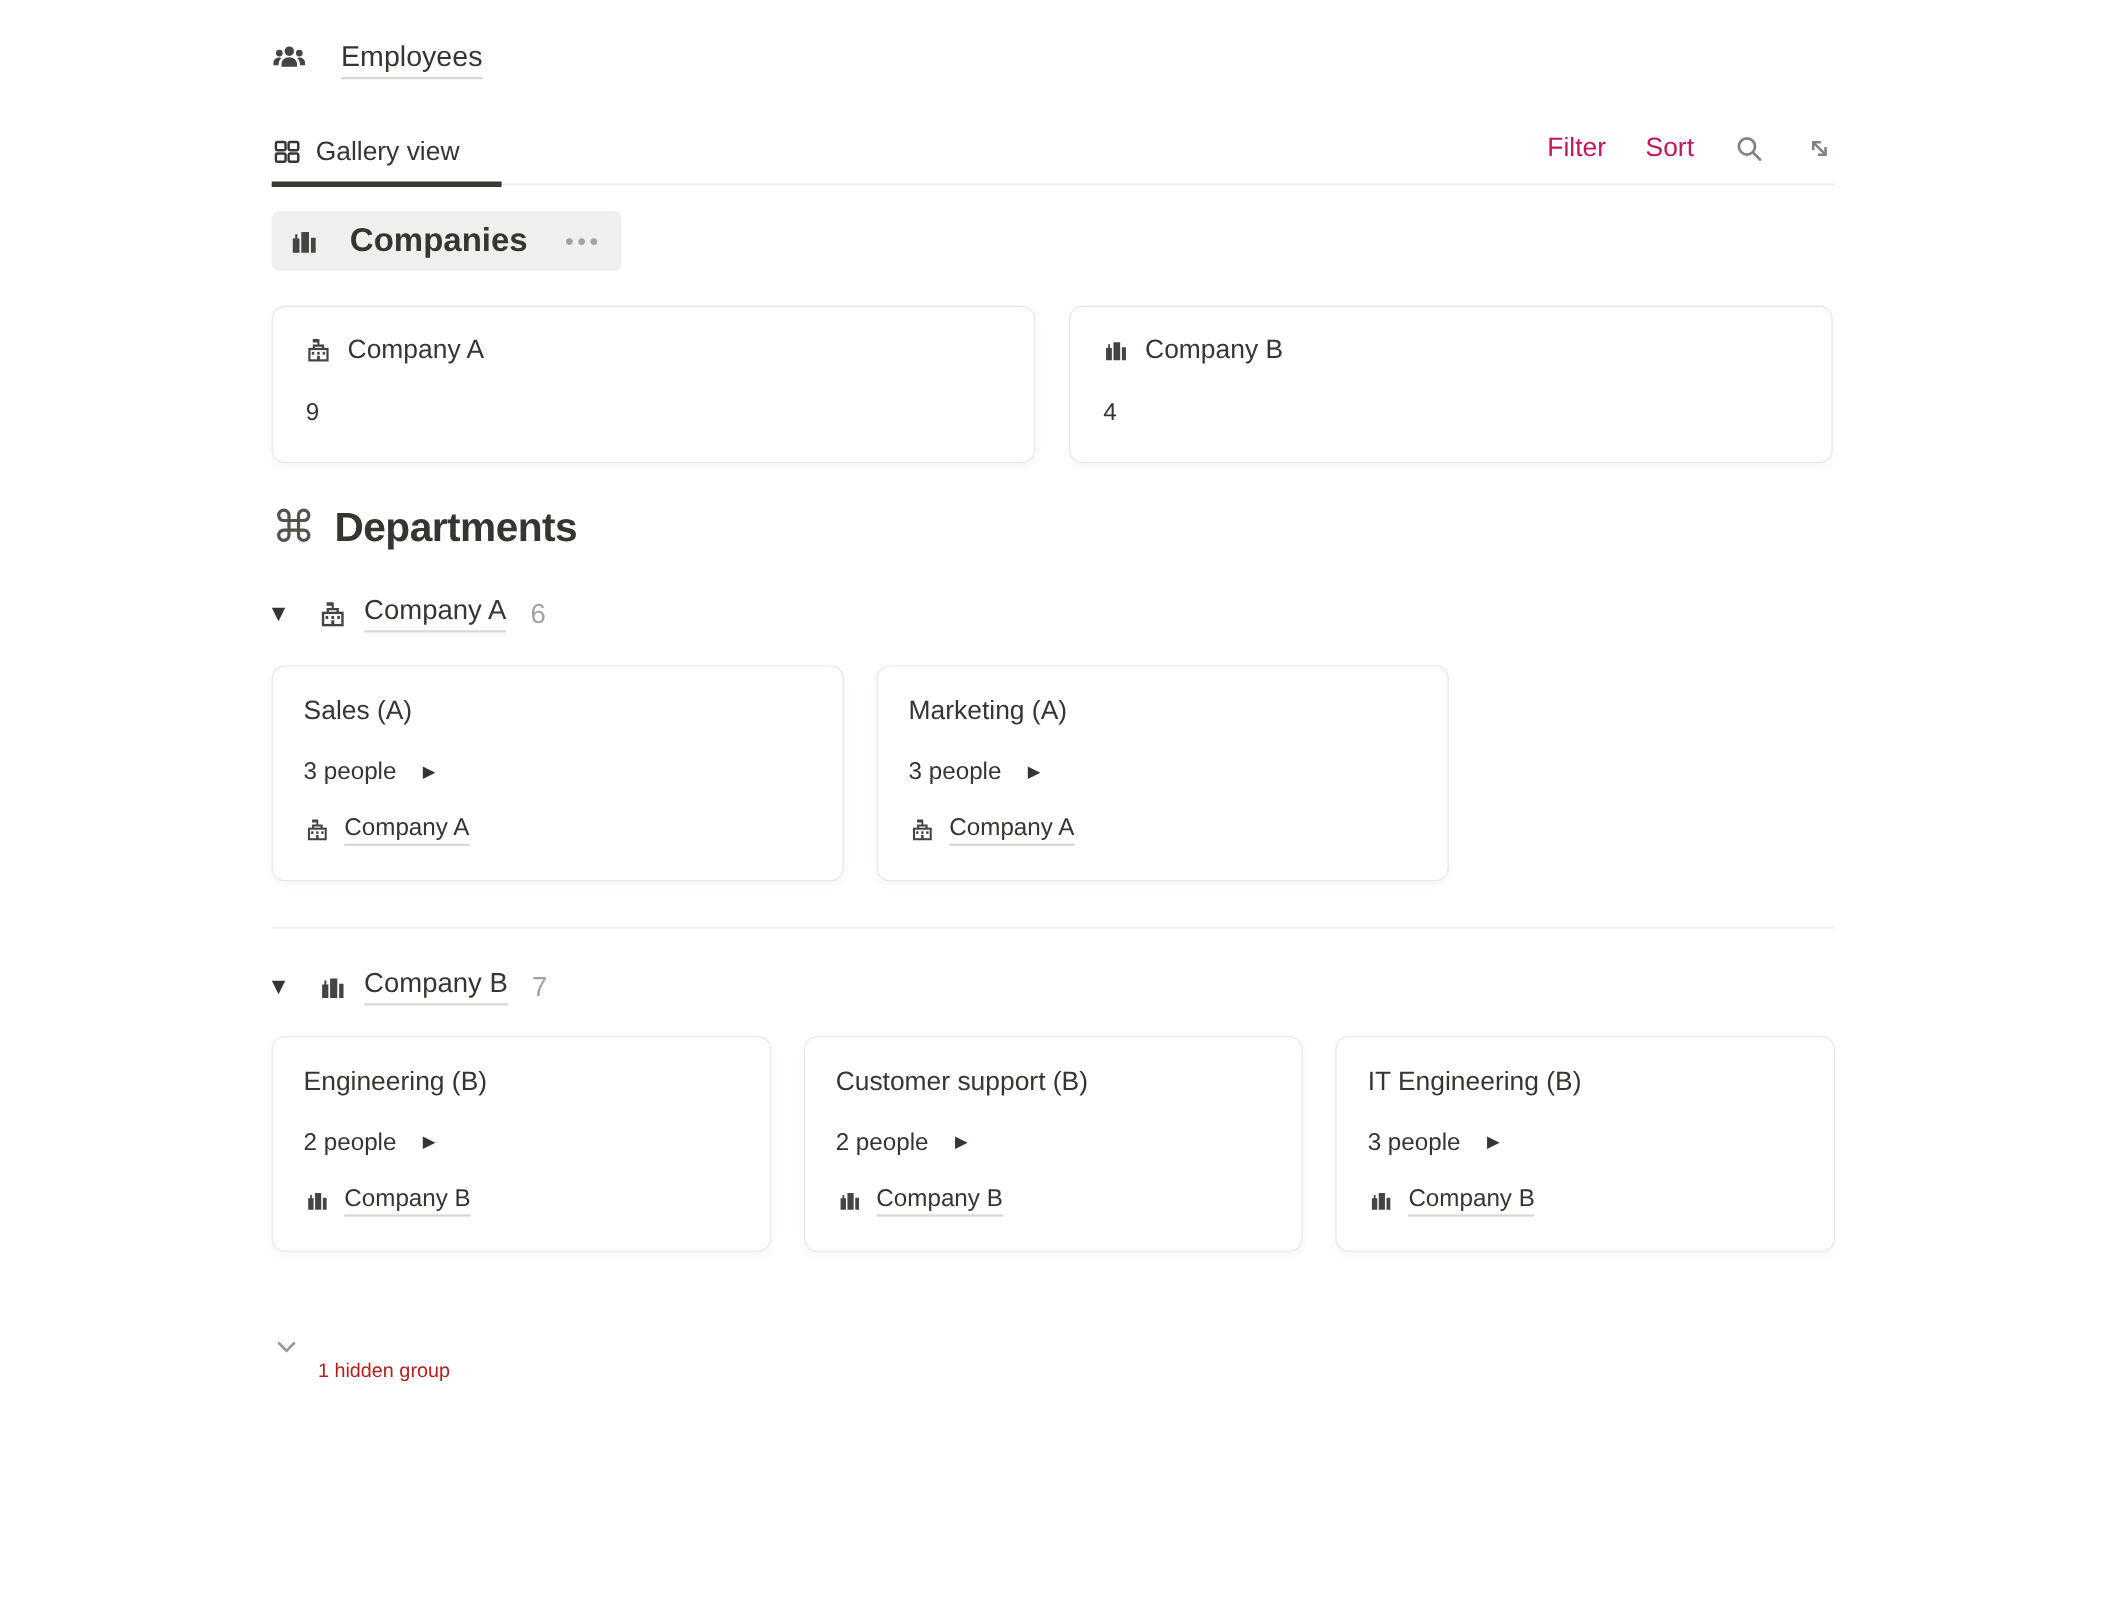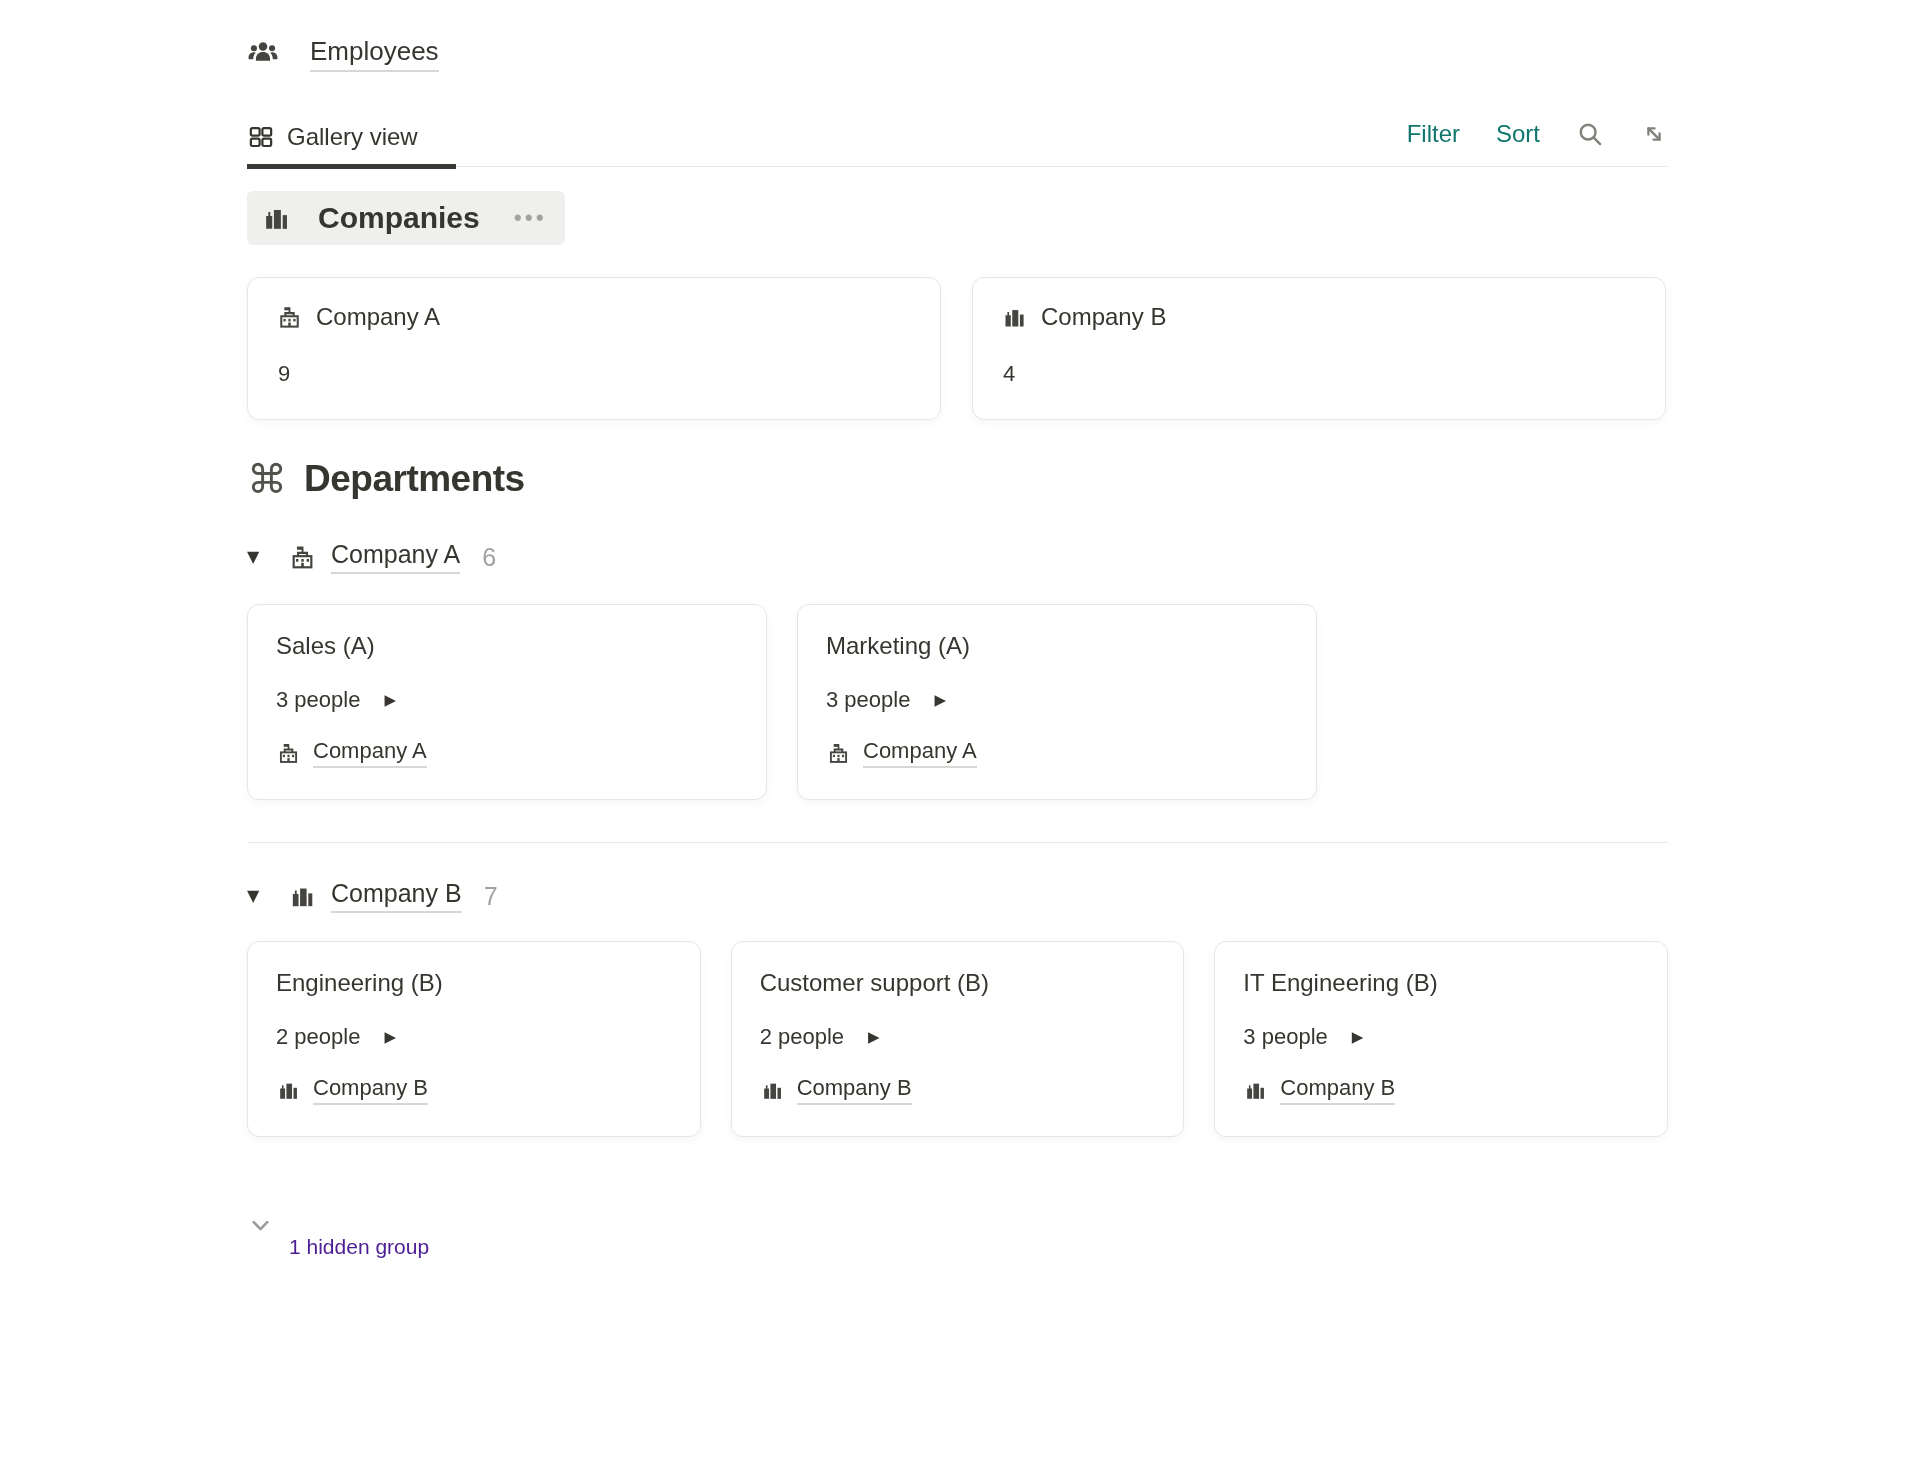--- a/index.html
+++ b/index.html
@@ -19,21 +19,21 @@
   .employees .icon { width:32px; height:32px; color:#454440; }
   .employees .lbl { font-size:26px; font-weight:500; border-bottom:2.5px solid #d8d7d3; padding-bottom:3px; cursor:pointer; }
 
   
   .viewbar { margin-top:46px; display:flex; justify-content:space-between; align-items:flex-end; border-bottom:1px solid #e9e9e7;text-align:right; }
   .tab { display:inline-flex; align-items:center; gap:12px; padding:0 38px 15px 0; position:relative; cursor:pointer; }
   .tab::after { content:""; position:absolute; left:0; bottom:-2.5px; width:100%; height:4.5px; background:#3a3935; }
   .tab .icon { width:28px; height:28px; color:#37352f; }
   .tab .lbl { font-size:24px; font-weight:500; }
   .controls { display:flex; align-items:center; gap:36px; padding-bottom:18px; }
-  .ctrl { font-size:24px; color:#0f766e; cursor:pointer; }
+  .ctrl { font-size:24px; color:#be185d; cursor:pointer; }
   .ctrl-icon { width:28px; height:28px; color:#82827c; cursor:pointer; }
 
   
   .companies-header { margin-top:24px; display:inline-flex; align-items:center; gap:26px; background:#efefed; border-radius:6px; padding:10px 18px 10px 14px; cursor:pointer; }
   .companies-header .icon { width:31px; height:31px; color:#454440; }
   .companies-header .lbl { font-size:30px; font-weight:700; }
   .dots { margin-left:8px; font-size:23px; letter-spacing:3px; color:#a3a29e; line-height:1; }
 
   
   .company-cards { margin-top:32px; display:flex; gap:31px; }
@@ -70,21 +70,21 @@
   .play { font-size:15px; color:#37352f; line-height:1; font-family:"DejaVu Sans",sans-serif; }
   .dcard-company { margin-top:25px; display:flex; align-items:center; gap:12px; }
   .dcard-company .icon { width:25px; height:25px; color:#454440; }
   .dcard-company .lbl { font-size:22px; border-bottom:2px solid #d8d7d3; padding-bottom:2px; cursor:pointer; }
 
   .groups-divider { border:none; border-top:1px solid #e9e9e7; margin-top:42px; }
 
   
   .hidden-group { margin-top:54px; display:flex; align-items:center; gap:15px; cursor:pointer; }
   .hidden-group .icon { width:27px; height:27px; color:#9b9a97; }
-  .hidden-group .lbl { font-size:21px; color:#4c1d95;margin-top:44px; }
+  .hidden-group .lbl { font-size:18px; color:#b91c1c;margin-top:44px; }
 
   .defs { position:absolute; width:0; height:0; overflow:hidden; }
 </style>
 </head>
 <body>
 
 <svg class="defs" xmlns="http://www.w3.org/2000/svg">
   <symbol id="i-people" viewBox="0 0 24 24">
     <circle cx="12" cy="6.4" r="3.2" fill="currentColor"></circle>
     <path fill="currentColor" d="M12 10.5c-3 0-5.3 2-5.3 5V17h10.6v-1.5c0-3-2.3-5-5.3-5z"></path>

